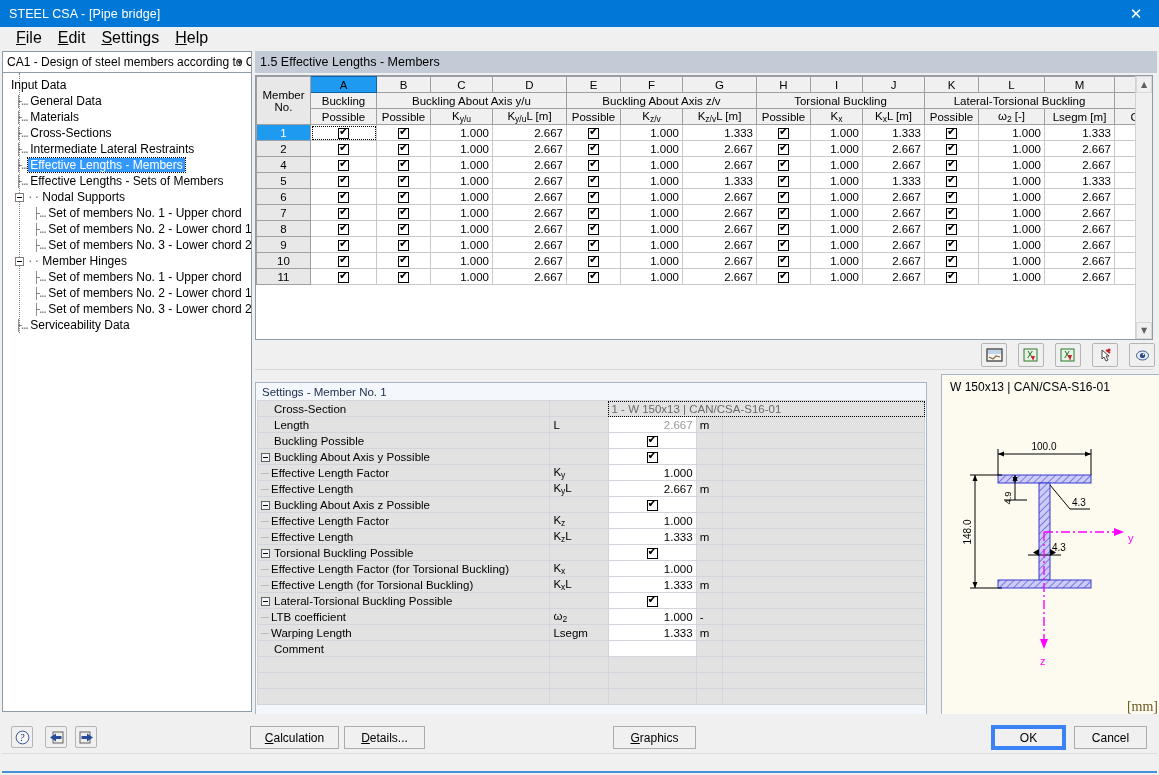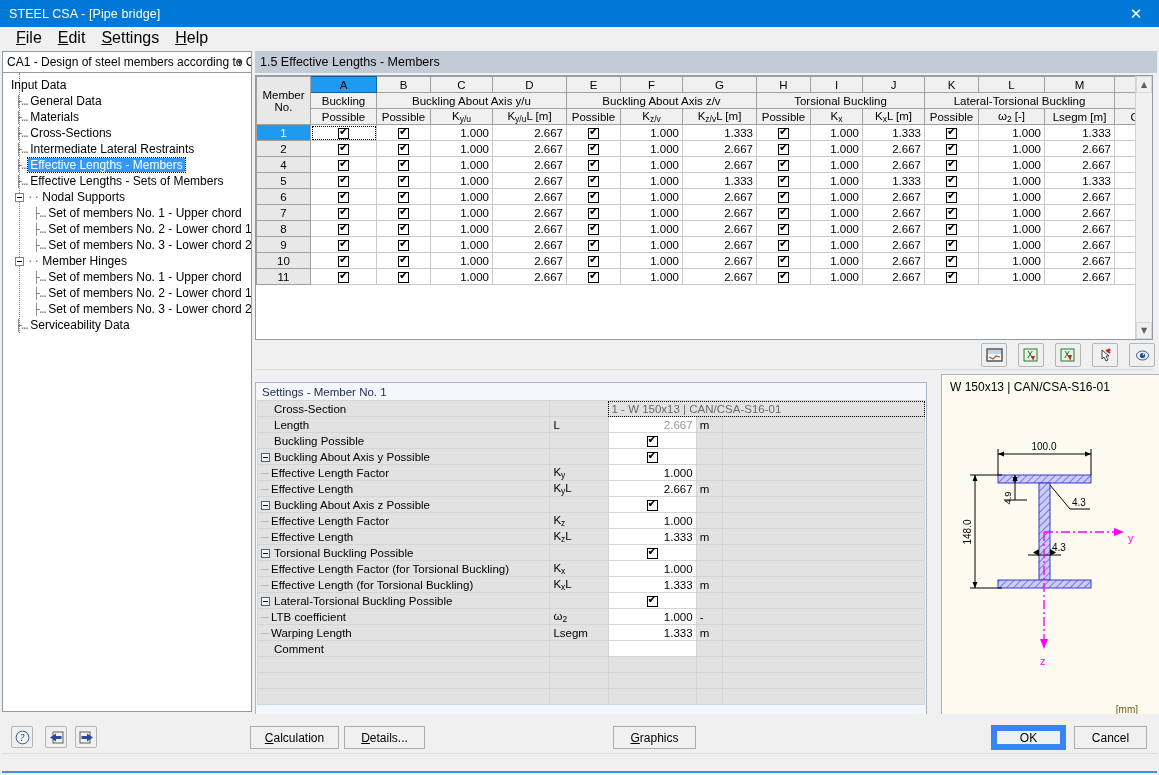--- a/index.html
+++ b/index.html
@@ -183,40 +183,40 @@
     border: 1px solid #9a9a9a; display:flex; align-items:center; justify-content:center;
   }
   .si-all { margin-left: 16px; font-size: 11.5px; display:flex; align-items:center; color:#444; }
 
   
   .xsec {
     position: absolute; left: 678px; top: 323px; width: 220px; height: 384px;
     background: #fdfaf0; border: 1px solid #a8b4c8; margin-left: 8px;
   }
   .xsec-title { font-size: 12px; padding: 5px 0 0 8px; }
-  .xsec-unit { position: absolute; right: 22px; bottom: 42px; font-size: 10px; color: #6b5a20; }
+  .xsec-unit { position: absolute; right: 2px; bottom: 42px; font-size: 14px; color: #6b5a20; font-family: Liberation Serif, serif; }
   .xsec-bar {
     position: absolute; left: 0; right: 0; bottom: 0; height: 32px;
     background: #eef2f8; border-top: 1px solid #c6cedb; display: flex; align-items: center;
   }
   .xbtn {
     width: 27px; height: 24px; border: 1px solid #b5b5b5; border-radius: 2px;
     background: #eaeff7; display: flex; align-items: center; justify-content: center;
   }
   .xbtn.on { border-color: #2a7ad4; background: #e4eefb; }
 
   
   .bottombar { position: absolute; left: 0; top: 714px; width: 1159px; height: 61px; background: #f0f0f0; }
   .btn {
     background: #f0f0f0; border: 1px solid #adadad; font-size: 12px;
     height: 23px; display: inline-flex; align-items: center; justify-content: center;
     font-family: "Liberation Sans", sans-serif;
   }
   .btn u { text-decoration: underline; }
-  .btn.primary { border: 6px solid #3b82f6; }
+  .btn.primary { border: 4px solid #3b82f6; }
   .sbtnico {
     width: 22px; height: 22px; background: #f0f0f0; border: 1px solid #b5b5b5;
     border-radius: 2px; display: flex; align-items: center; justify-content: center;
   }
   .statusline { position:absolute; left:2px; right:2px; bottom: 2px; height: 20px;
     background: #f0f0f0; border-top: 1px solid #dcdcdc; border-bottom: 2px solid #4a90d9; }
 </style>
 </head>
 <body>
 

